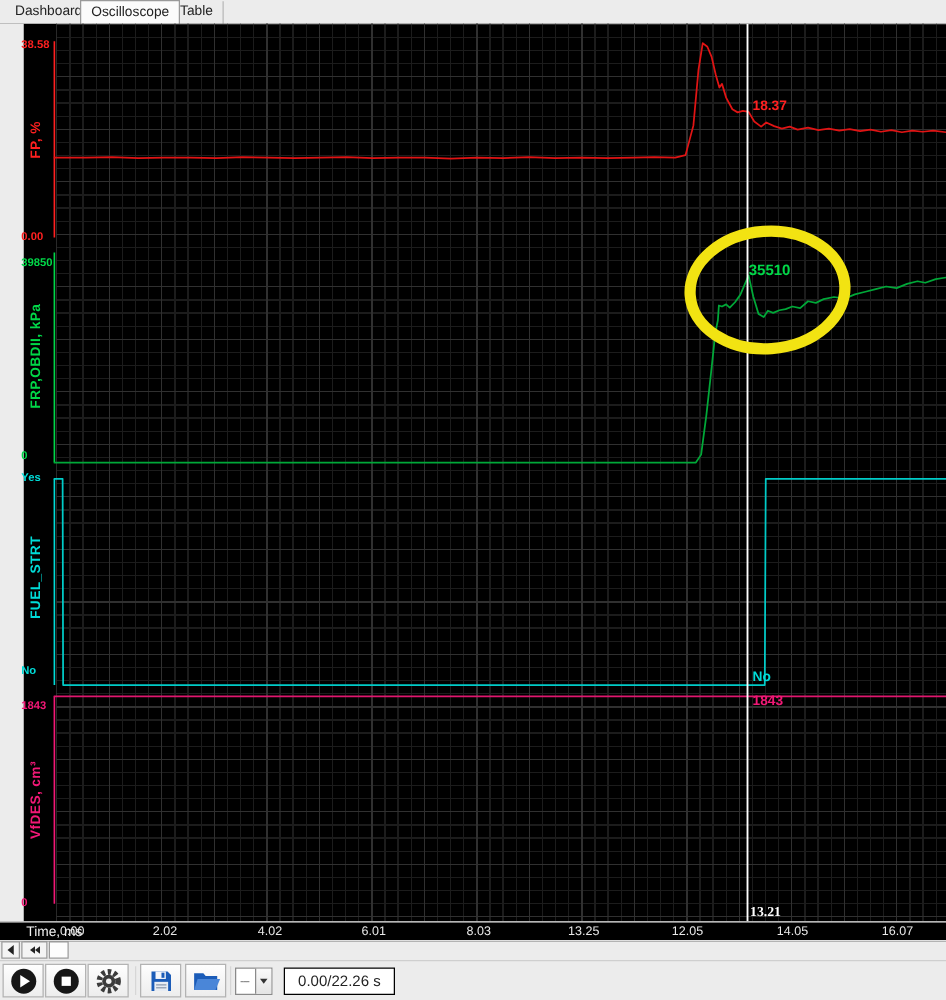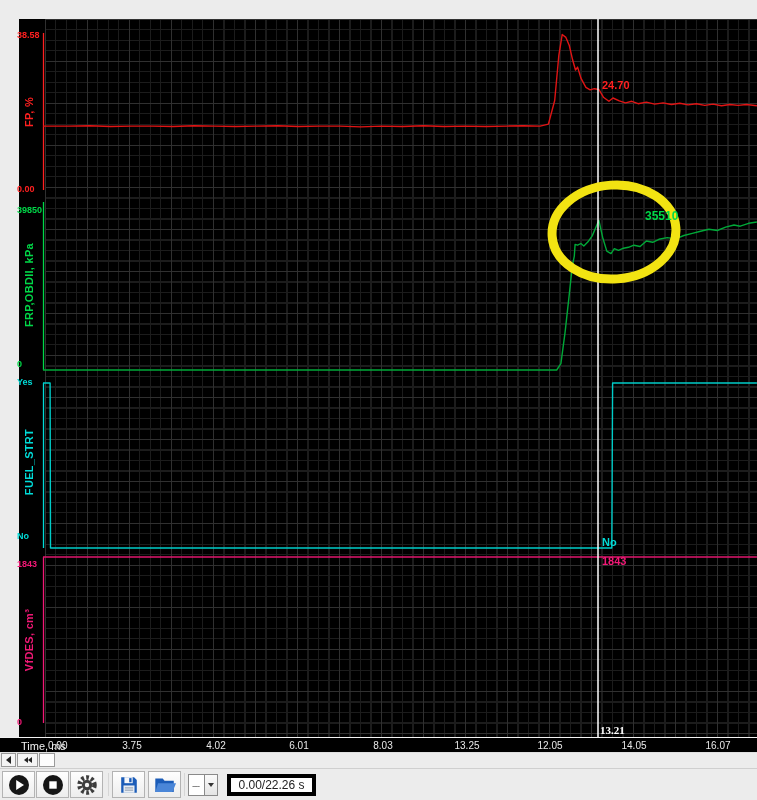--- a/index.html
+++ b/index.html
@@ -58,28 +58,33 @@
           background:linear-gradient(#fefefe,#ededed); display:flex; align-items:center; justify-content:center; }
   .tdiv { position:absolute; top:4px; width:1px; height:23px; background:#d6d6d6; }
   .dropdown { position:absolute; left:188px; top:5px; width:30px; height:22px; background:#fff;
               border:1px solid #8a8a8a; display:flex; align-items:center; }
   .dd-val { flex:1; font-size:10px; color:#777; padding-left:3px; letter-spacing:-1px; }
   .dd-btn { width:13px; height:100%; border-left:1px solid #8a8a8a; background:linear-gradient(#fafafa,#e4e4e4);
             display:flex; align-items:center; justify-content:center; }
   .dd-arrow { width:0; height:0; border-left:3.5px solid transparent; border-right:3.5px solid transparent;
               border-top:4px solid #333; }
   .readout { position:absolute; left:227px; top:5px; width:89px; height:22px; background:#fff;
-             border:4px solid #000000; display:flex; align-items:center; justify-content:center;
+             border:1px solid #000000; display:flex; align-items:center; justify-content:center;
              font-size:12px; color:#222; }
 </style>
 </head>
 <body>
 
 <div class="app">
 
+  <div class="tabbar">
+    <div class="tab" id="tab-dash">Dashboard</div>
+    <div class="tab active" id="tab-osc">Oscilloscope</div>
+    <div class="tab" id="tab-table">Table</div>
+  </div>
 
   <div class="scope">
     <div class="grid"></div>
 
     <svg id="scope-svg" viewBox="0 0 757 734">
       <g id="axes">
           <line x1="43.5" x2="43.5" y1="14" y2="171" stroke="#ff2020" stroke-width="1.3"></line>
           <line x1="43.5" x2="43.5" y1="183" y2="351" stroke="#00d848" stroke-width="1.3"></line>
           <line x1="43.5" x2="43.5" y1="364" y2="529" stroke="#00dcd8" stroke-width="1.3"></line>
           <line x1="43.5" x2="43.5" y1="538" y2="704" stroke="#f21876" stroke-width="1.3"></line>
@@ -103,30 +108,30 @@
 
     <div class="axlab" style="top: 11px; color: rgb(255, 32, 32);">38.58</div>
     <div class="axlab" style="top: 165px; color: rgb(255, 32, 32);">0.00</div>
     <div class="axlab" style="top: 186px; color: rgb(0, 216, 72);">39850</div>
     <div class="axlab" style="top: 340px; color: rgb(0, 216, 72);">0</div>
     <div class="axlab" style="top: 358px; color: rgb(0, 220, 216);">Yes</div>
     <div class="axlab" style="top: 512px; color: rgb(0, 220, 216);">No</div>
     <div class="axlab" style="top: 540px; color: rgb(242, 24, 118);">1843</div>
     <div class="axlab" style="top: 698px; color: rgb(242, 24, 118);">0</div>
 
-    <div class="curlab" style="left: 602px; top: 60px; color: rgb(255, 32, 32);">24.70</div>
-    <div class="curlab big" style="left: 599px; top: 190px; color: rgb(0, 216, 72); padding-left: 46px;">35510</div>
+    <div class="curlab" style="left: 602px; top: 60px; color: rgb(255, 32, 32);">18.37</div>
+    <div class="curlab big" style="left: 599px; top: 190px; color: rgb(0, 216, 72);">35510</div>
     <div class="curlab" style="left: 602px; top: 517px; color: rgb(0, 220, 216);">No</div>
     <div class="curlab" style="left: 602px; top: 536px; color: rgb(242, 24, 118);">1843</div>
     <div class="cur-time" style="left:600px; top:705px;font-family:Liberation Serif, serif;">13.21</div>
 
     <div class="time-row">
       <span class="axis-title">Time, ms</span>
       <span class="tick first" style="left:48px;">0.00</span>
-      <span class="tick" style="left:132px;">3.75</span>
+      <span class="tick" style="left:132px;">2.02</span>
       <span class="tick" style="left:216px;">4.02</span>
       <span class="tick" style="left:299px;">6.01</span>
       <span class="tick" style="left:383px;">8.03</span>
       <span class="tick" style="left:467px;">13.25</span>
       <span class="tick" style="left:550px;">12.05</span>
       <span class="tick" style="left:634px;">14.05</span>
       <span class="tick" style="left:718px;">16.07</span>
     </div>
   </div>
 

